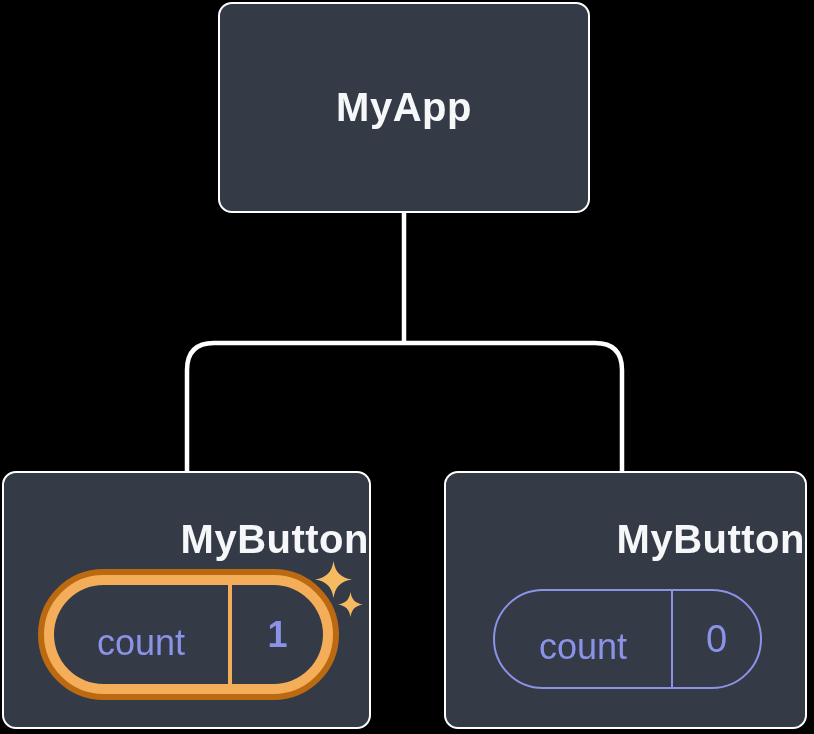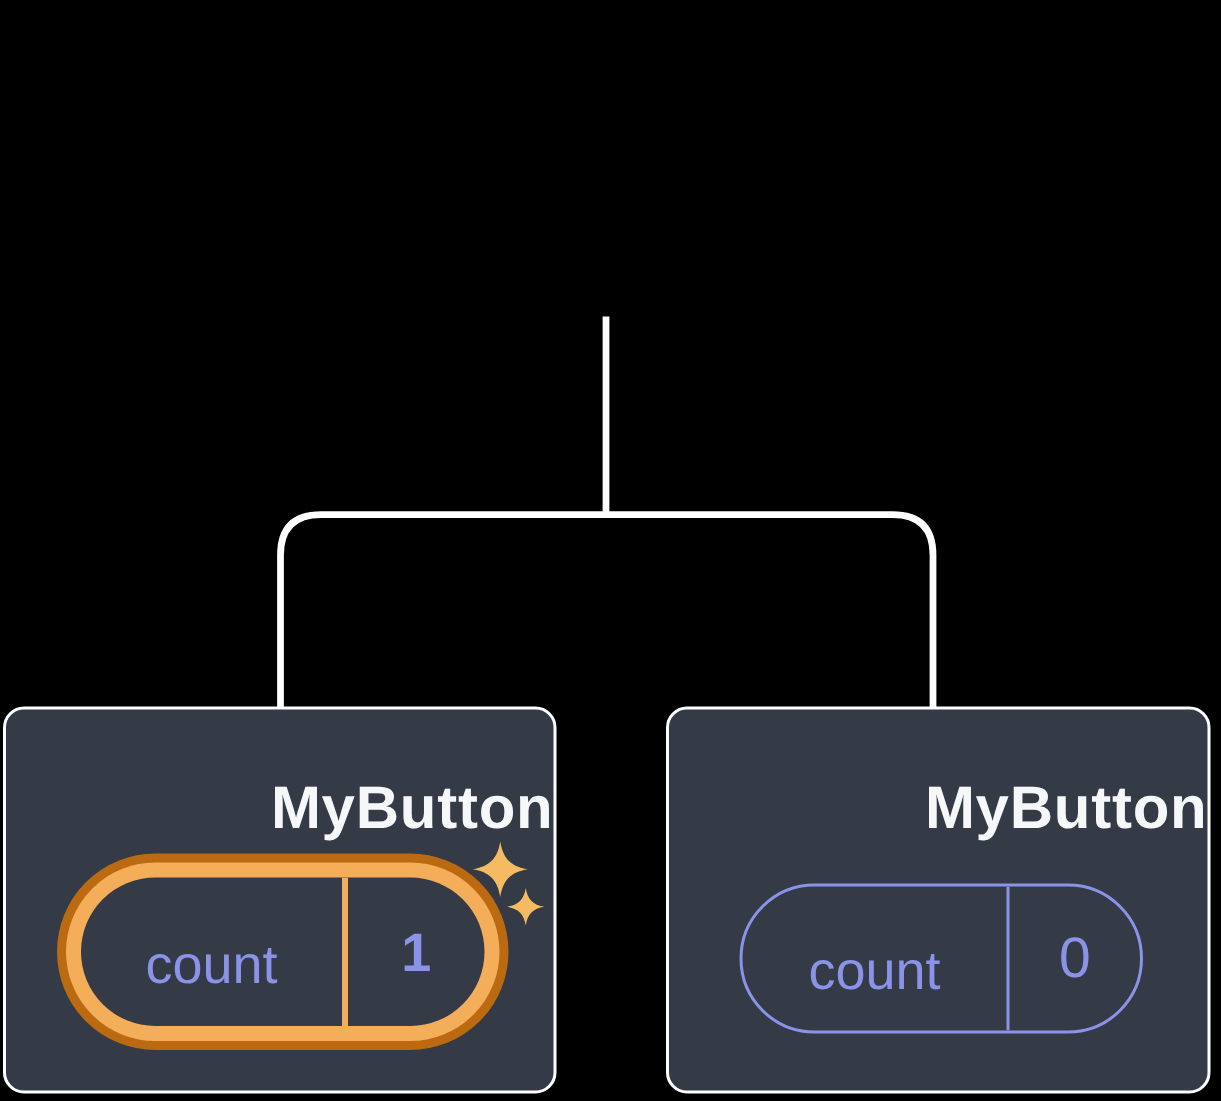--- a/index.html
+++ b/index.html
@@ -140,20 +140,23 @@
 </head>
 <body>
 
 <div class="canvas">
 
   <svg class="connectors" width="814" height="734" viewBox="0 0 814 734" aria-hidden="true">
     <path d="M404 211 L404 345" fill="none" stroke="#ffffff" stroke-width="4.5"></path>
     <path d="M187 472 L187 370 Q187 343 214 343 L595 343 Q622 343 622 370 L622 472" fill="none" stroke="#ffffff" stroke-width="4.5"></path>
   </svg>
 
+  <div class="node node-root">
+    <div class="node-title">MyApp</div>
+  </div>
 
   <div class="node node-child-left">
     <div class="node-title child-title">MyButton</div>
 
     <div class="pill-ring">
       <div class="pill pill-inner">
         <span class="pill-key">count</span>
         <span class="pill-divider"></span>
         <span class="pill-value">1</span>
       </div>

